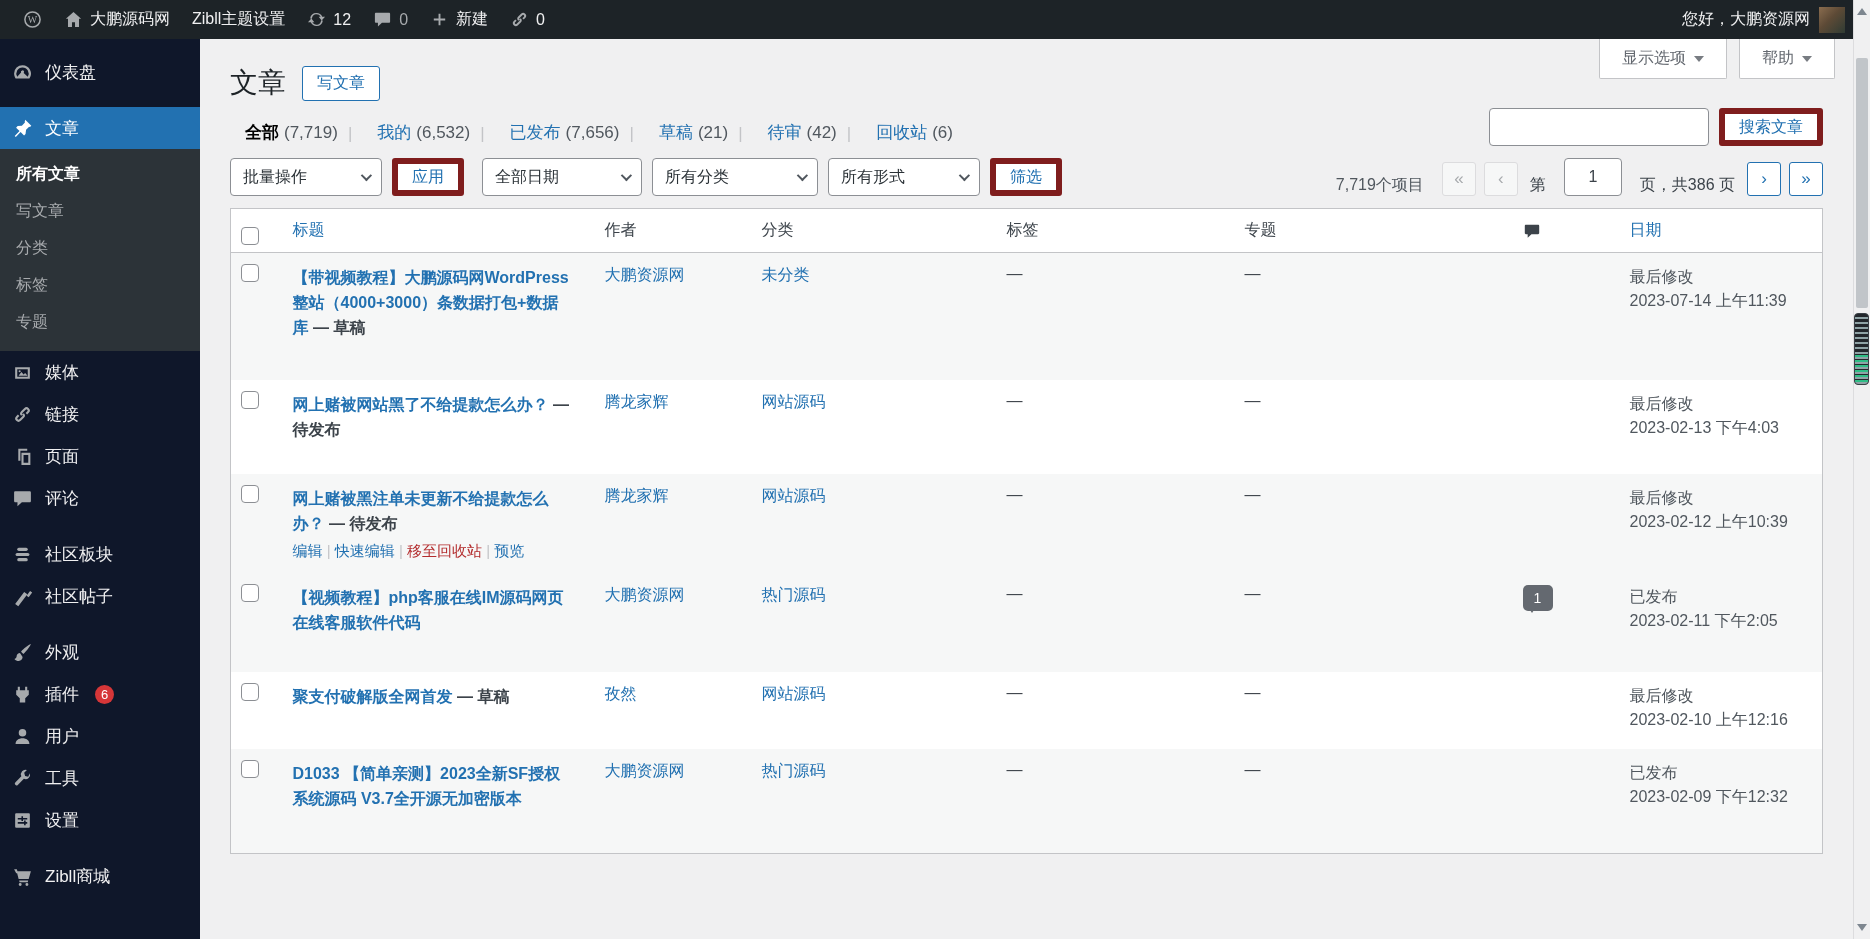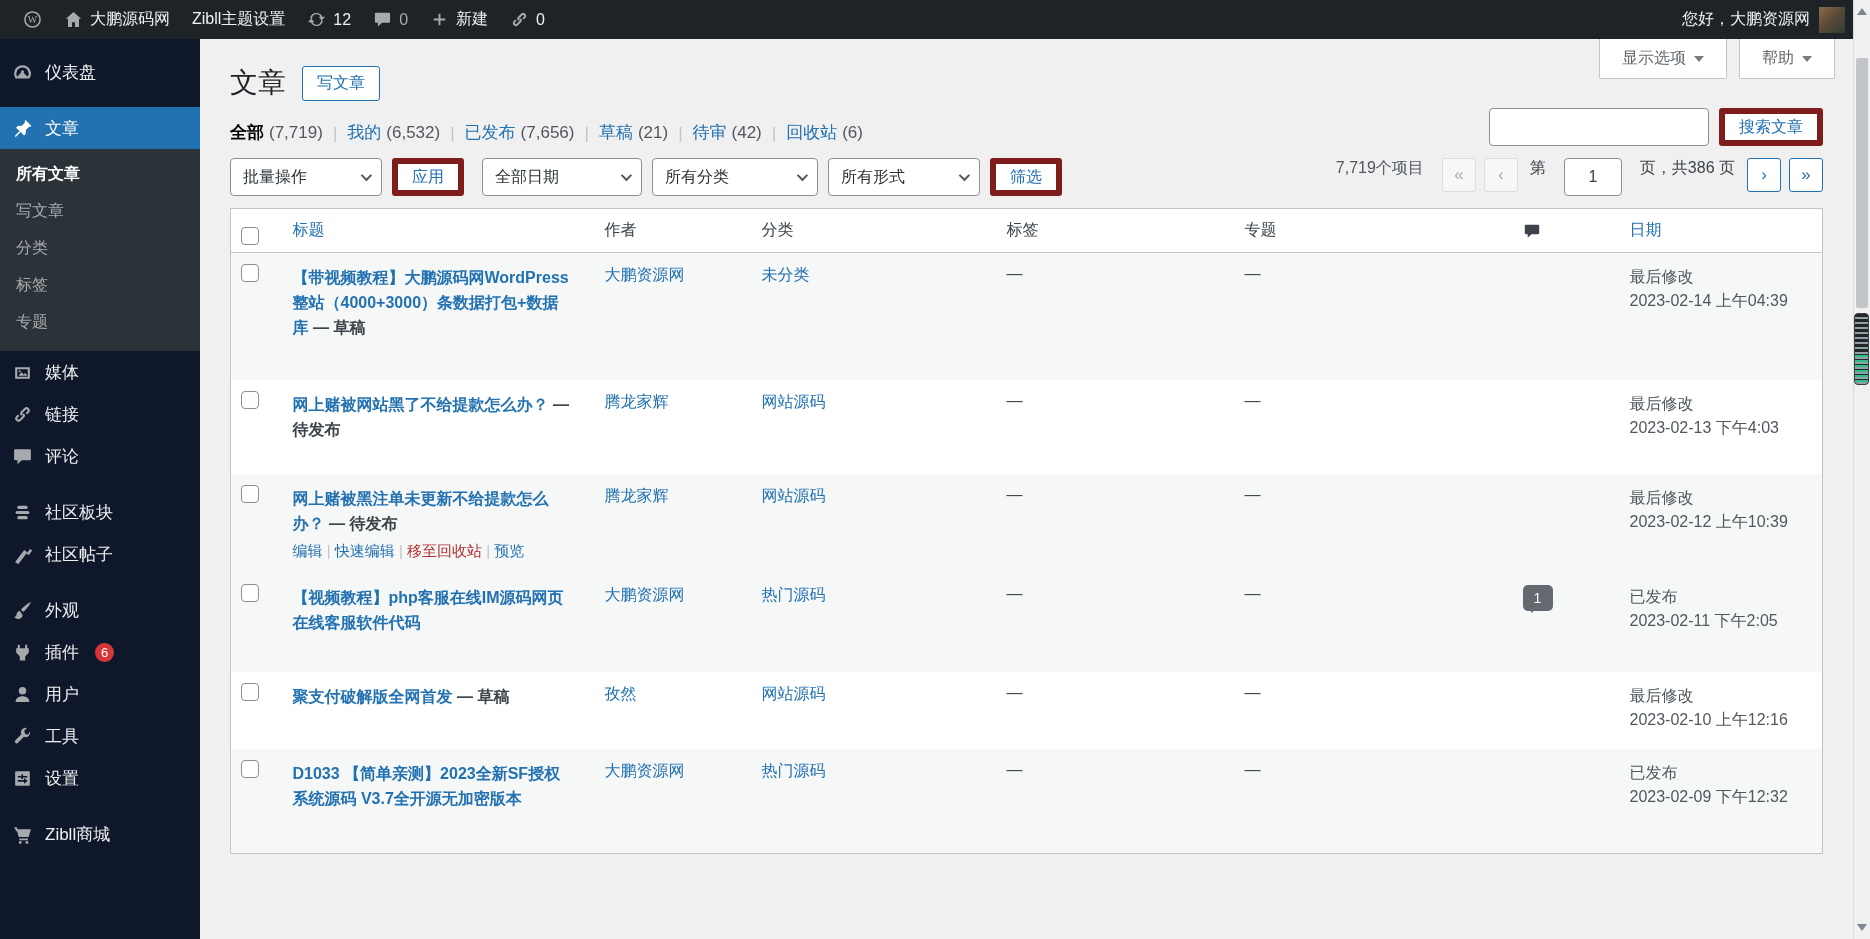--- a/index.html
+++ b/index.html
@@ -44,38 +44,38 @@
   .caret-down { width:0; height:0; border-left:5px solid transparent; border-right:5px solid transparent;
     border-top:6px solid #787c82; display:inline-block; }
 
   .titlebar { display:flex; align-items:center; gap:16px; padding-top:25px; }
   .page-title { font-size:28px; font-weight:400; color:#1d2327; }
   .page-title-action { border:1px solid #2271b1; border-radius:3px; background:#fff; color:#2271b1;
     font-size:16px; padding:6px 14px; cursor:pointer; }
 
   .row2 { display:flex; justify-content:space-between; align-items:flex-end; margin-top:6px; }
   .subsubsub { list-style:none; display:flex; flex-wrap:wrap; font-size:17px; padding-bottom:2px; }
-  .subsubsub li { display:flex; align-items:flex-end; }
+  .subsubsub li { display:flex; align-items:flex-end;margin-left:15px; }
   .subsubsub li:not(:last-child)::after { content:"|"; color:#c3c4c7; margin:0 10px; }
   .subsubsub a { color:#2271b1; }
   .subsubsub li.current a { color:#000; font-weight:bold; }
   .subsubsub .count { color:#50575e; font-weight:400; margin-left:5px; }
   .searchbox { display:flex; align-items:center; gap:10px; }
   .search-input { width:220px; height:38px; border:1px solid #8c8f94; border-radius:4px; background:#fff;
     font-size:16px; padding:0 10px; outline:none; }
   .btn-secondary { border:6px solid #7f1d1d; border-radius:3px; background:#fff; color:#2271b1;
     font-size:16px; height:38px; padding:0 14px; cursor:pointer; font-family:inherit; }
 
   .tablenav { display:flex; justify-content:space-between; align-items:center; margin-top:12px; }
   .tablenav-left { display:flex; align-items:center; gap:10px; }
   .select { position:relative; height:38px; border:1px solid #8c8f94; border-radius:4px; background:#fff;
     display:flex; align-items:center; font-size:16px; color:#2c3338; padding:0 34px 0 12px; cursor:pointer; }
   .select .chev { position:absolute; right:12px; top:14px; width:8px; height:8px;
     border-right:2px solid #50575e; border-bottom:2px solid #50575e; transform:rotate(45deg) translateY(-2px); }
-  .tablenav-right { display:flex; align-items:flex-start; gap:8px; }
+  .tablenav-right { display:flex; align-items:flex-end; gap:8px; }
   .displaying-num { font-size:16px; color:#50575e; margin-right:10px; }
   .page-btn { width:34px; height:34px; border-radius:3px; display:flex; align-items:center; justify-content:center;
     font-size:17px; }
   .page-btn.disabled { background:#f6f7f7; border:1px solid #dcdcde; color:#a7aaad; }
   .page-btn.enabled { background:#fff; border:1px solid #2271b1; color:#2271b1; cursor:pointer; }
   .paging-text { font-size:16px; color:#3c434a; margin:0 4px; }
   .current-page-input { width:58px; height:38px; border:1px solid #8c8f94; border-radius:4px; text-align:center;
     font-size:16px; color:#3c434a; outline:none; margin:0 6px; }
 
   
@@ -206,20 +206,28 @@
         </span>
         <span>媒体</span>
       </div>
       <div class="menu-item">
         <span style="display: inline-flex;">
           <svg viewBox="0 0 20 20">
             <path d="M8.7 11.3a3.1 3.1 0 0 1 0-4.4l2.9-2.9a3.1 3.1 0 0 1 4.4 4.4l-1.6 1.6-1.4-1.4 1.6-1.6a1.1 1.1 0 0 0-1.6-1.6l-2.9 2.9a1.1 1.1 0 0 0 0 1.6zm2.6-2.6a3.1 3.1 0 0 1 0 4.4l-2.9 2.9a3.1 3.1 0 0 1-4.4-4.4l1.6-1.6 1.4 1.4-1.6 1.6a1.1 1.1 0 0 0 1.6 1.6l2.9-2.9a1.1 1.1 0 0 0 0-1.6z"></path>
           </svg>
         </span>
         <span>链接</span>
+      </div>
+      <div class="menu-item">
+        <span style="display: inline-flex;">
+          <svg viewBox="0 0 20 20">
+            <path d="M6 2.5h8.5v2H8v9.5H6zm3 4h8.5V18H9zm2 2v7.5h4.5V8.5z"></path>
+          </svg>
+        </span>
+        <span>页面</span>
       </div>
       <div class="menu-item">
         <span style="display: inline-flex;">
           <svg viewBox="0 0 20 20">
             <path d="M3.2 3h13.6c.7 0 1.2.5 1.2 1.2v8.1c0 .7-.5 1.2-1.2 1.2H9.4l-4.2 3.9v-3.9H3.2c-.7 0-1.2-.5-1.2-1.2V4.2C2 3.5 2.5 3 3.2 3z"></path>
           </svg>
         </span>
         <span>评论</span>
       </div>
       <div class="menu-sep"></div>
@@ -408,21 +416,21 @@
             <input type="checkbox" style="">
           </td>
           <td class="title-cell"><a class="row-title">【带视频教程】大鹏源码网WordPress整站（4000+3000）条数据打包+数据库</a><span class="post-state"> — 草稿</span></td>
           <td><a class="meta-link">大鹏资源网</a></td>
           <td><a class="meta-link">未分类</a></td>
           <td><span class="dash">—</span></td>
           <td><span class="dash">—</span></td>
           <td></td>
           <td>
             <div class="date-line">最后修改</div>
-            <div class="date-line">2023-02-14 上午04:39</div>
+            <div class="date-line">2023-07-14 上午11:39</div>
           </td>
         </tr>
         <tr style="height: 94px;">
           <td class="cb-cell">
             <input type="checkbox" style="">
           </td>
           <td class="title-cell"><a class="row-title">网上赌被网站黑了不给提款怎么办？</a><span class="post-state"> — 待发布</span></td>
           <td><a class="meta-link">腾龙家辉</a></td>
           <td><a class="meta-link">网站源码</a></td>
           <td><span class="dash">—</span></td>

